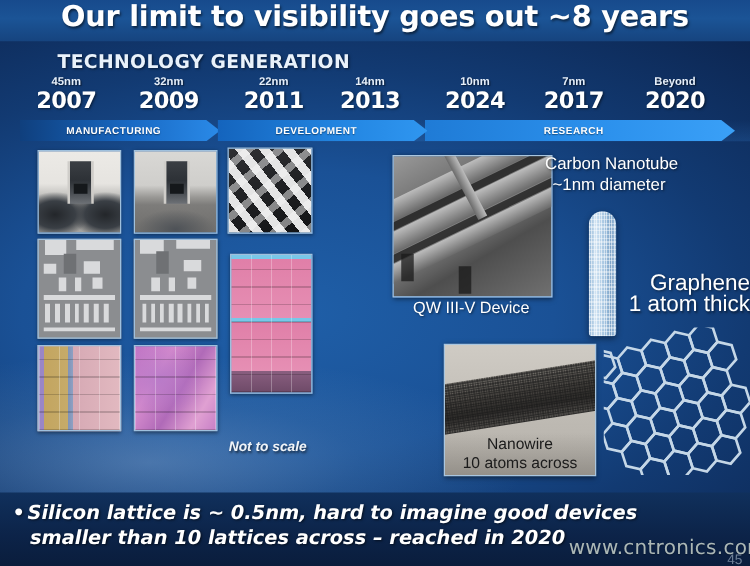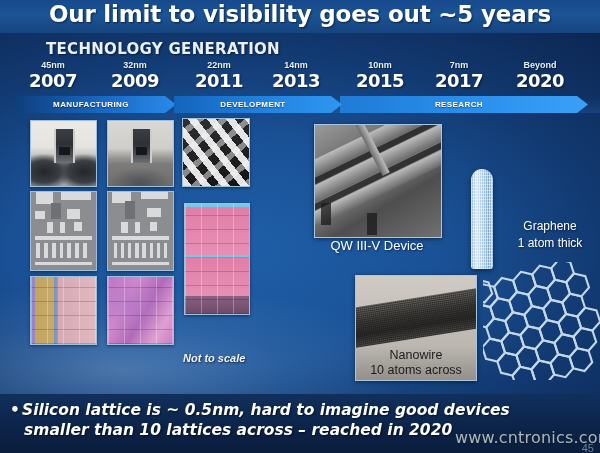--- a/index.html
+++ b/index.html
@@ -138,21 +138,21 @@
     position:absolute;left:471px;top:169px;width:22px;height:100px;
     border-radius:11px 11px 3px 3px;
     background:
       repeating-linear-gradient(90deg, rgba(255,255,255,0.55) 0 1px, rgba(90,140,190,0.0) 1px 2px),
       repeating-linear-gradient(0deg, rgba(255,255,255,0.40) 0 1px, rgba(90,140,190,0.0) 1px 3px),
       linear-gradient(90deg,#8fb4d6 0%,#cfe2f2 25%,#a8c7e2 55%,#7ea4c8 80%,#a9c6e0 100%);
     box-shadow:0 2px 5px rgba(0,0,0,0.45);
   }
   .graphlabel{
     position:absolute;left:500px;top:218px;width:100px;
-    font-size:12px;color:#ffffff;line-height:17px;text-align:center;
+    font-size:18px;color:#ffffff;line-height:17px;text-align:right;
     text-shadow:1px 1px 2px rgba(0,0,0,0.55);
   }
   .hexwrap{position:absolute;left:483px;top:262px;width:117px;height:118px;}
   
   .nwbox{
     position:absolute;left:355px;top:275px;width:120px;height:104px;
     border:1px solid #a9c6e0;box-shadow:0 1px 4px rgba(0,0,0,0.5);overflow:hidden;
     background:linear-gradient(180deg,#cfcbc4 0%,#c6c2bb 35%,#bdb9b2 60%,#b6b2ab 100%);
   }
   .nwbox .wire{
@@ -199,21 +199,21 @@
     position:absolute;right:6px;bottom:-1px;
     font-size:11px;font-weight:normal;color:#6d7f96;
   }
 </style>
 </head>
 <body>
 
 <div id="slide">
 
   <div class="titlebar"></div>
-  <div class="title">Our limit to visibility goes out ~5 years</div>
+  <div class="title">Our limit to visibility goes out ~8 years</div>
 
   <div class="techgen">TECHNOLOGY GENERATION</div>
 
   <div class="nodes">
     <div class="node" style="left:0px;">
       <div class="nm">45nm</div>
       <div class="yr">2007</div>
     </div>
     <div class="node" style="left:82px;">
       <div class="nm">32nm</div>
@@ -222,21 +222,21 @@
     <div class="node" style="left:166px;">
       <div class="nm">22nm</div>
       <div class="yr">2011</div>
     </div>
     <div class="node" style="left:243px;">
       <div class="nm">14nm</div>
       <div class="yr">2013</div>
     </div>
     <div class="node" style="left:327px;">
       <div class="nm">10nm</div>
-      <div class="yr">2015</div>
+      <div class="yr">2024</div>
     </div>
     <div class="node" style="left:406px;">
       <div class="nm">7nm</div>
       <div class="yr">2017</div>
     </div>
     <div class="node" style="left:487px;">
       <div class="nm">Beyond</div>
       <div class="yr">2020</div>
     </div>
   </div>
@@ -321,20 +321,24 @@
     <div class="dark" style="left:-10px;top:58px;width:160px;height:6px;"></div>
     <div class="rib" style="left:-10px;top:66px;width:160px;height:16px;"></div>
     <div class="dark" style="left:-10px;top:84px;width:160px;height:6px;"></div>
     <div class="rib" style="left:-10px;top:92px;width:160px;height:14px;"></div>
     <div class="dark" style="left:6px;top:78px;width:10px;height:22px;transform:rotate(0deg);"></div>
     <div class="dark" style="left:52px;top:88px;width:10px;height:22px;transform:rotate(0deg);"></div>
     <div class="rib" style="left:44px;top:-6px;width:58px;height:8px;transform:rotate(62deg);"></div>
   </div>
   <div class="qwcap">QW III-V Device</div>
 
+  <div class="cntlabel">
+    <div>Carbon Nanotube</div>
+    <div class="l2">~1nm diameter</div>
+  </div>
   <div class="tube"></div>
 
   <div class="graphlabel">
     <div>Graphene</div>
     <div>1 atom thick</div>
   </div>
   <div class="hexwrap">
     <svg width="117" height="118" viewBox="0 0 117 118">
       <g transform="rotate(-18 58 59)" fill="none" stroke="#cfe0ee" stroke-width="2.1" opacity="0.95">
         <g id="hexrow">

